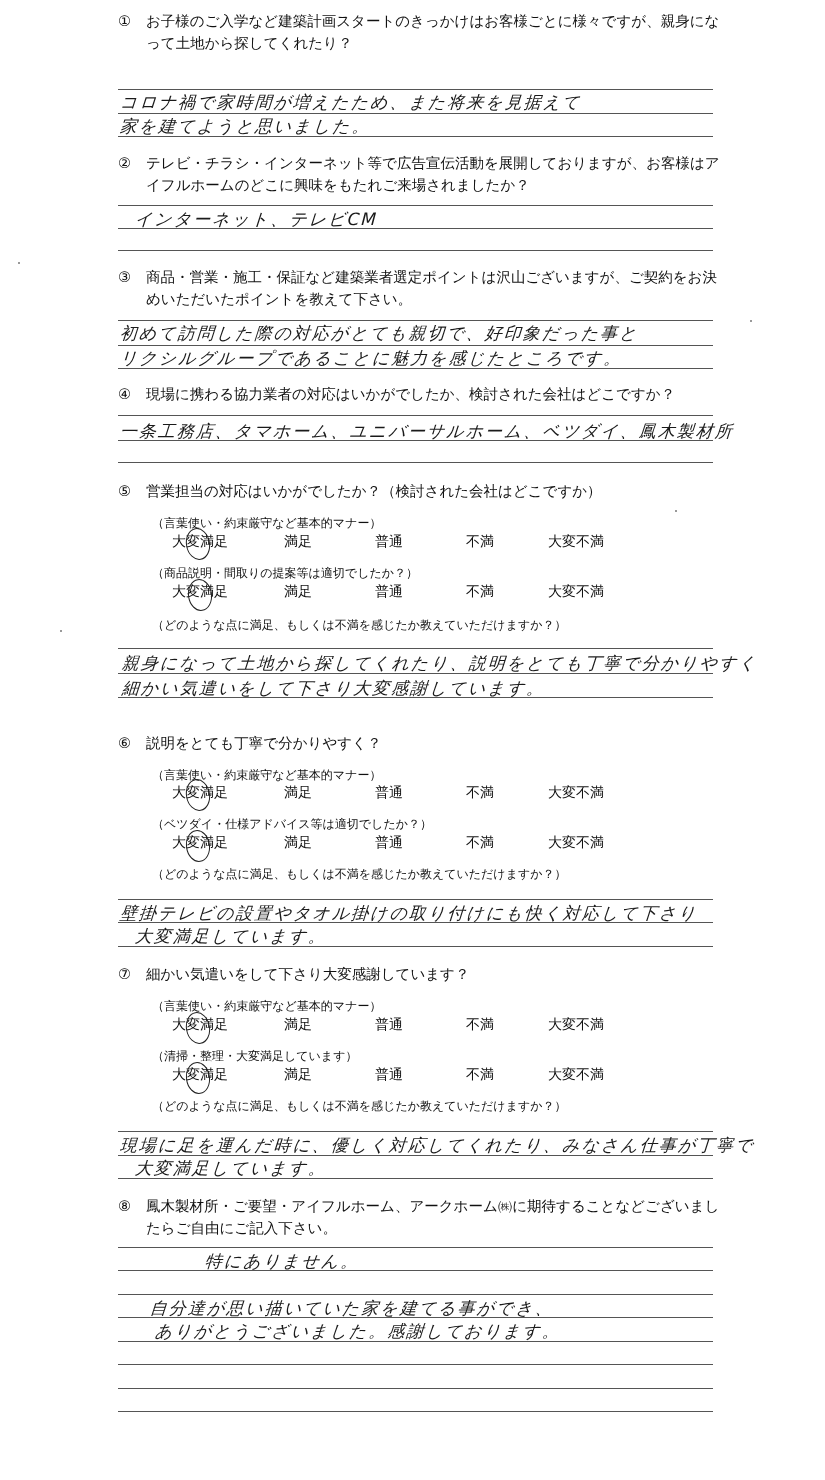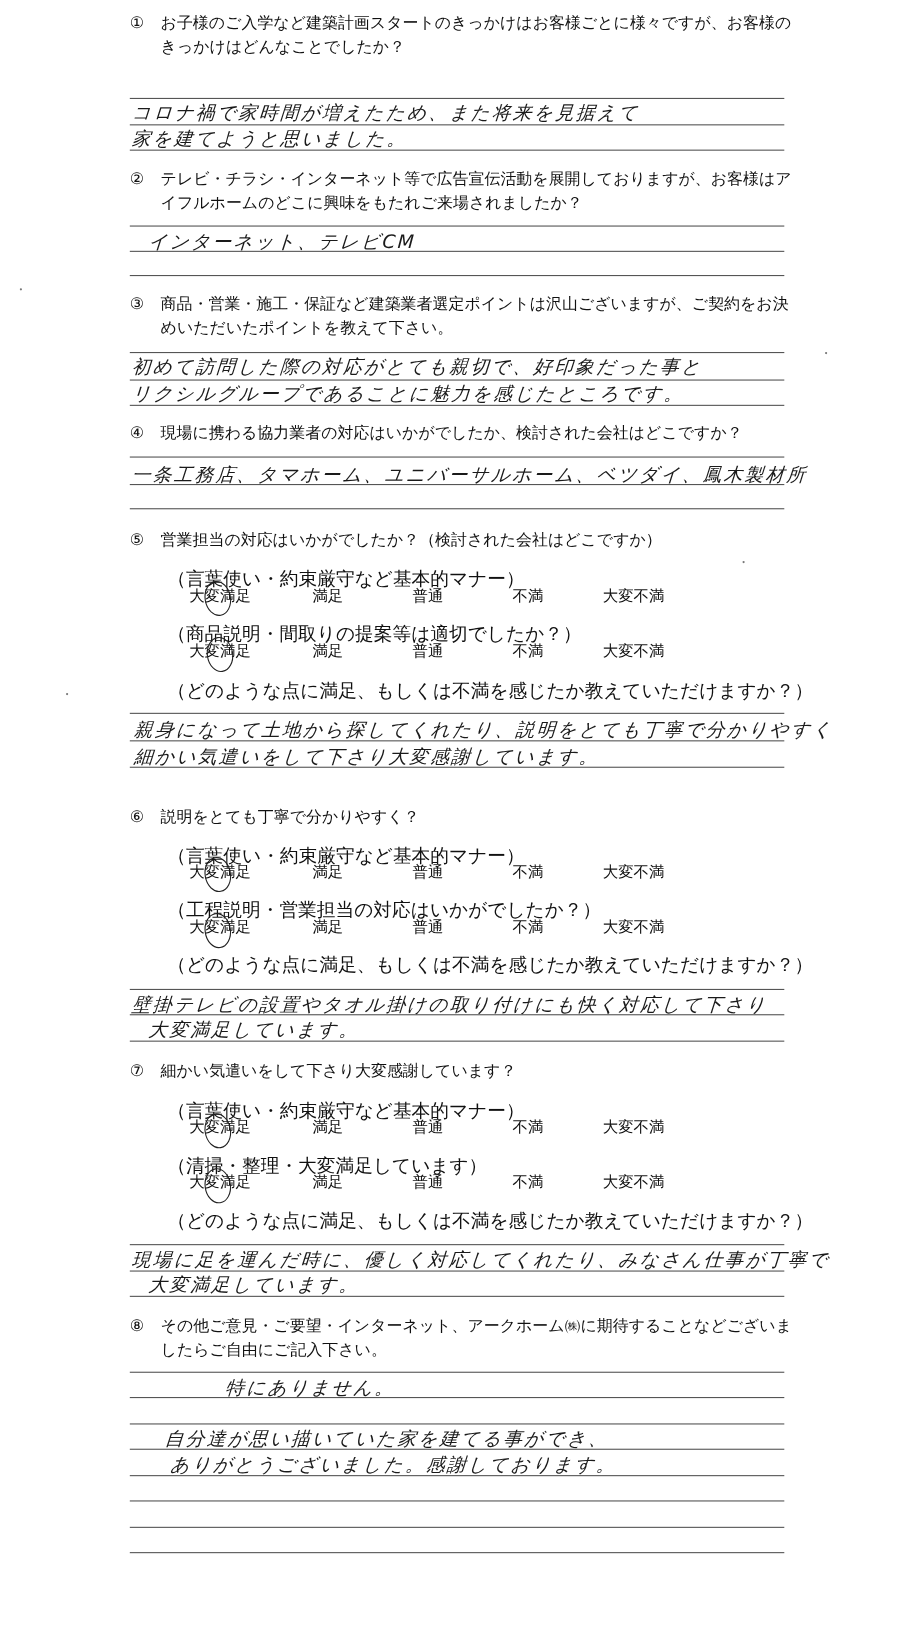--- a/index.html
+++ b/index.html
@@ -5,33 +5,33 @@
   html, body { margin: 0; padding: 0; background: #ffffff; }
   body { width: 825px; height: 1480px; position: relative; overflow: hidden;
          font-family: "DejaVu Sans", "Liberation Sans", sans-serif; color: #111; }
   .q { position: absolute; left: 118px; width: 610px; font-size: 14.5px; line-height: 22px; }
   .q .num { position: absolute; left: 0; top: 0; }
   .q .txt { display: block; padding-left: 28px; }
   .line { position: absolute; left: 118px; width: 595px; height: 1px; background: #555; }
   .hw { position: absolute; font-family: "DejaVu Sans", sans-serif; font-size: 17px;
         color: #1a1a1a; letter-spacing: 2px; font-style: italic; white-space: nowrap;
         transform: skewX(-4deg); }
-  .sub { position: absolute; left: 152px; font-size: 17px; }
+  .sub { position: absolute; left: 152px; font-size: 12px; }
   .scale { position: absolute; left: 172px; width: 460px; font-size: 14px; }
   .scale span { position: absolute; top: 0; white-space: nowrap; }
   .circle { position: absolute; width: 22px; height: 30px; border: 1.5px solid #222;
             border-radius: 50%; }
   .speck { position: absolute; width: 2px; height: 2px; background: #777; border-radius: 1px; }
 </style>
 </head>
 <body>
 
 <div class="q" style="top:10px;">
   <span class="num">①</span>
-  <span class="txt">お子様のご入学など建築計画スタートのきっかけはお客様ごとに様々ですが、お客様のきっかけはどんなことでしたか？</span>
+  <span class="txt">お子様のご入学など建築計画スタートのきっかけはお客様ごとに様々ですが、親身になって土地から探してくれたり？</span>
 </div>
 <div class="line" style="top:89px;"></div>
 <div class="hw" style="left:120px;top:91px;">コロナ禍で家時間が増えたため、また将来を見据えて</div>
 <div class="line" style="top:113px;"></div>
 <div class="hw" style="left:120px;top:115px;">家を建てようと思いました。</div>
 <div class="line" style="top:136px;"></div>
 
 <div class="q" style="top:152px;">
   <span class="num">②</span>
   <span class="txt">テレビ・チラシ・インターネット等で広告宣伝活動を展開しておりますが、お客様はアイフルホームのどこに興味をもたれご来場されましたか？</span>
@@ -98,21 +98,21 @@
 <div class="sub" style="top:767px;">（言葉使い・約束厳守など基本的マナー）</div>
 <div class="scale" style="top:784px;">
   <span style="left:0;">大変満足</span>
   <span style="left:112px;">満足</span>
   <span style="left:203px;">普通</span>
   <span style="left:294px;">不満</span>
   <span style="left:376px;">大変不満</span>
 </div>
 <div class="circle" style="left:186px;top:779px;transform:rotate(-10deg);"></div>
 
-<div class="sub" style="top:816px;">（工程説明・営業担当の対応はいかがでしたか？）</div>
+<div class="sub" style="top:816px;">（ベツダイ・仕様アドバイス等は適切でしたか？）</div>
 <div class="scale" style="top:834px;">
   <span style="left:0;">大変満足</span>
   <span style="left:112px;">満足</span>
   <span style="left:203px;">普通</span>
   <span style="left:294px;">不満</span>
   <span style="left:376px;">大変不満</span>
 </div>
 <div class="circle" style="left:186px;top:830px;transform:rotate(-8deg);"></div>
 
 <div class="sub" style="top:866px;">（どのような点に満足、もしくは不満を感じたか教えていただけますか？）</div>
@@ -148,21 +148,21 @@
 
 <div class="sub" style="top:1098px;">（どのような点に満足、もしくは不満を感じたか教えていただけますか？）</div>
 <div class="line" style="top:1131px;"></div>
 <div class="hw" style="left:120px;top:1134px;">現場に足を運んだ時に、優しく対応してくれたり、みなさん仕事が丁寧で</div>
 <div class="line" style="top:1155px;"></div>
 <div class="hw" style="left:135px;top:1157px;">大変満足しています。</div>
 <div class="line" style="top:1178px;"></div>
 
 <div class="q" style="top:1195px;">
   <span class="num">⑧</span>
-  <span class="txt">その他ご意見・ご要望・インターネット、アークホーム㈱に期待することなどございましたらご自由にご記入下さい。</span>
+  <span class="txt">鳳木製材所・ご要望・アイフルホーム、アークホーム㈱に期待することなどございましたらご自由にご記入下さい。</span>
 </div>
 <div class="line" style="top:1247px;"></div>
 <div class="hw" style="left:205px;top:1250px;">特にありません。</div>
 <div class="line" style="top:1270px;"></div>
 <div class="line" style="top:1294px;"></div>
 <div class="hw" style="left:150px;top:1297px;">自分達が思い描いていた家を建てる事ができ、</div>
 <div class="line" style="top:1317px;"></div>
 <div class="hw" style="left:155px;top:1320px;">ありがとうございました。感謝しております。</div>
 <div class="line" style="top:1341px;"></div>
 <div class="line" style="top:1364px;"></div>

